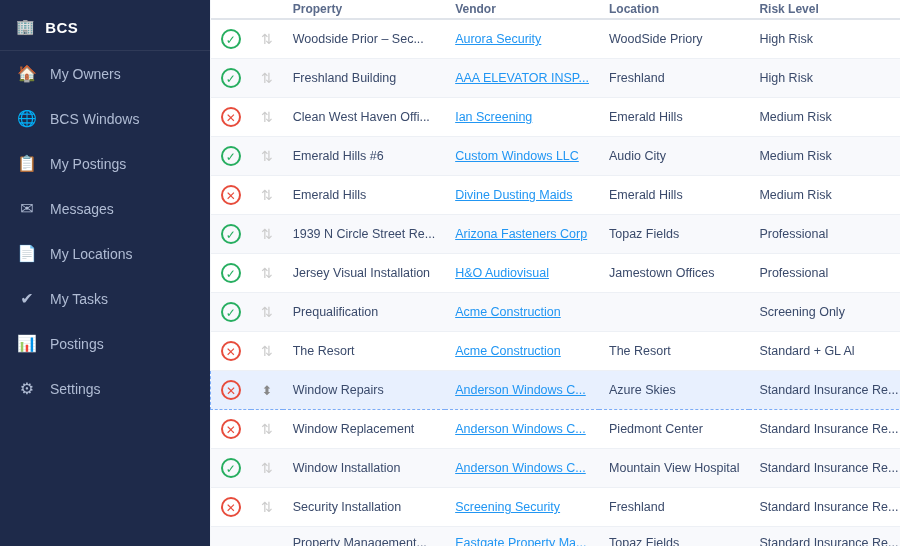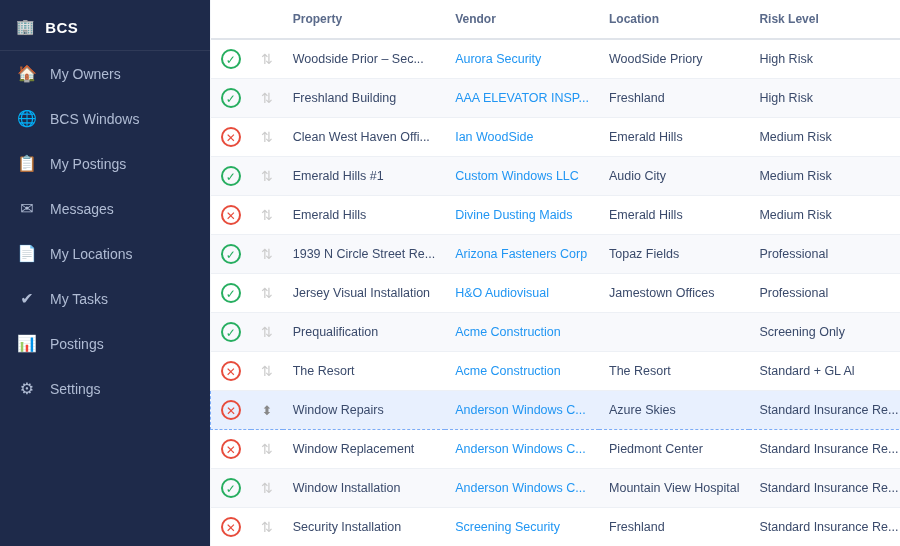--- a/index.html
+++ b/index.html
@@ -56,21 +56,21 @@
     table {
       width: 100%;
       border-collapse: collapse;
       font-size: 12.5px;
     }
     thead tr {
       background: #fff;
       border-bottom: 2px solid #e0e4ea;
     }
     thead th {
-      padding: 12px 10px;
+      padding: 2px 10px;
       text-align: left;
       font-weight: 600;
       color: #5a6a8a;
       white-space: nowrap;
       font-size: 12px;
     }
     tbody tr {
       background: #fff;
       border-bottom: 1px solid #edf0f5;
     }
@@ -80,21 +80,21 @@
       border: 1.5px dashed #7aabf7;
     }
     tbody td {
       padding: 9px 10px;
       color: #3a4a6b;
       white-space: nowrap;
       overflow: hidden;
       text-overflow: ellipsis;
       max-width: 180px;
     }
-    .link-cell { color: #2196f3; cursor: pointer; }
+    .link-cell { color: #2196f3; cursor: pointer; text-decoration: underline; }
   </style>
 </head>
 <body>
 
 <nav class="sidebar">
   <div class="sidebar-logo">
     <span>🏢</span>
     <span>BCS</span>
   </div>
   <div id="sidebar-items">
@@ -160,28 +160,28 @@
             <td style="width: 28px; text-align: center; color: rgb(187, 187, 187); font-size: 13px;"><span style="color:#ccc;font-size:14px;">⇅</span></td>
             <td>Freshland Building</td>
             <td class="link-cell">AAA ELEVATOR INSP...</td>
             <td>Freshland</td>
             <td>High Risk</td>
           </tr>
           <tr>
             <td style="width: 30px; text-align: center;"><span style="color:#e74c3c;font-size:18px;display:inline-block;border:2px solid #e74c3c;border-radius:50%;width:20px;height:20px;line-height:18px;text-align:center;font-size:12px;">✕</span></td>
             <td style="width: 28px; text-align: center; color: rgb(187, 187, 187); font-size: 13px;"><span style="color:#ccc;font-size:14px;">⇅</span></td>
             <td>Clean West Haven Offi...</td>
-            <td class="link-cell">Ian WoodSide</td>
+            <td class="link-cell">Ian Screening</td>
             <td>Emerald Hills</td>
             <td>Medium Risk</td>
           </tr>
           <tr>
             <td style="width: 30px; text-align: center;"><span style="color:#27ae60;font-size:18px;display:inline-block;border:2px solid #27ae60;border-radius:50%;width:20px;height:20px;line-height:18px;text-align:center;font-size:12px;">✓</span></td>
             <td style="width: 28px; text-align: center; color: rgb(187, 187, 187); font-size: 13px;"><span style="color:#ccc;font-size:14px;">⇅</span></td>
-            <td>Emerald Hills #1</td>
+            <td>Emerald Hills #6</td>
             <td class="link-cell">Custom Windows LLC</td>
             <td>Audio City</td>
             <td>Medium Risk</td>
           </tr>
           <tr>
             <td style="width: 30px; text-align: center;"><span style="color:#e74c3c;font-size:18px;display:inline-block;border:2px solid #e74c3c;border-radius:50%;width:20px;height:20px;line-height:18px;text-align:center;font-size:12px;">✕</span></td>
             <td style="width: 28px; text-align: center; color: rgb(187, 187, 187); font-size: 13px;"><span style="color:#ccc;font-size:14px;">⇅</span></td>
             <td>Emerald Hills</td>
             <td class="link-cell">Divine Dusting Maids</td>
             <td>Emerald Hills</td>

